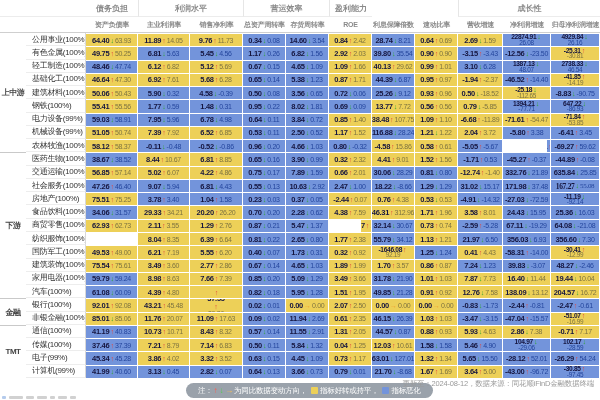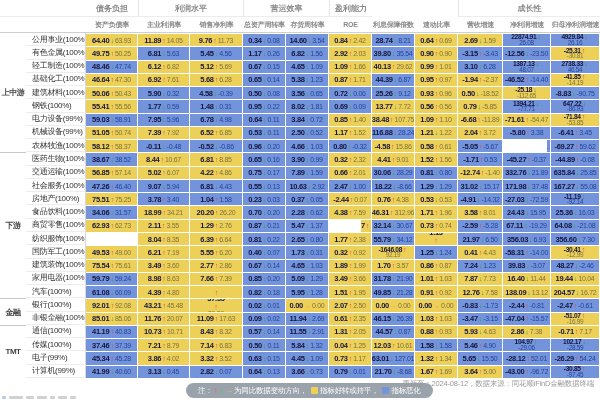--- a/index.html
+++ b/index.html
@@ -761,21 +761,21 @@
       <div class="cell bg-b" style="grid-area: 12 / 11;">
         <span class="v1">31.02</span>
         <span class="ar ar-d">↓</span>
         <span class="v2">15.17</span>
       </div>
       <div class="cell bg-b" style="grid-area: 12 / 12;">
         <span class="v1">171.98</span>
         <span class="ar ar-d">↓</span>
         <span class="v2">37.48</span>
       </div>
-      <div class="cell bg-b" style="grid-area: 12 / 13;">
+      <div class="cell bg-b" style="grid-area: 12 / 13; font-family: Liberation Serif, serif;">
         <span class="v1">167.27</span>
         <span class="ar ar-d">↓</span>
         <span class="v2">55.08</span>
       </div>
       <div class="ind" style="grid-row: 13;">房地产(100%)</div>
       <div class="cell bg-y" style="grid-area: 13 / 3;">
         <span class="v1">75.51</span>
         <span class="ar ar-u">↑</span>
         <span class="v2">75.25</span>
       </div>
@@ -831,21 +831,21 @@
         </div>
         <span class="v2">-92.14</span>
       </div>
       <div class="ind" style="grid-row: 14;">食品饮料(100%)</div>
       <div class="cell bg-b" style="grid-area: 14 / 3;">
         <span class="v1">34.06</span>
         <span class="ar ar-d">↓</span>
         <span class="v2">31.57</span>
       </div>
       <div class="cell bg-y" style="grid-area: 14 / 4;">
-        <span class="v1">18.99</span>
+        <span class="v1">29.33</span>
         <span class="ar ar-u">↑</span>
         <span class="v2">34.21</span>
       </div>
       <div class="cell bg-y" style="grid-area: 14 / 5;">
         <span class="v1">20.20</span>
         <span class="ar ar-u">↑</span>
         <span class="v2">26.20</span>
       </div>
       <div class="cell bg-b" style="grid-area: 14 / 6; text-align: center;">
         <span class="v1">0.70</span>
@@ -972,21 +972,21 @@
       <div class="cell bg-y" style="grid-area: 16 / 8;">
         <span class="v1">1.77</span>
         <span class="ar ar-u">↑</span>
         <span class="v2">2.38</span>
       </div>
       <div class="cell bg-b" style="grid-area: 16 / 9;">
         <span class="v1">55.79</span>
         <span class="ar ar-d">↓</span>
         <span class="v2">34.12</span>
       </div>
-      <div class="cell bg-y" style="grid-area: 16 / 10; flex-direction: column;">
+      <div class="cell bg-y" style="grid-area: 16 / 10;">
         <span class="v1">1.13</span>
         <span class="ar ar-u">↑</span>
         <span class="v2">1.21</span>
       </div>
       <div class="cell bg-b" style="grid-area: 16 / 11;">
         <span class="v1">21.97</span>
         <span class="ar ar-d">↓</span>
         <span class="v2">6.50</span>
       </div>
       <div class="cell bg-b" style="grid-area: 16 / 12;">

